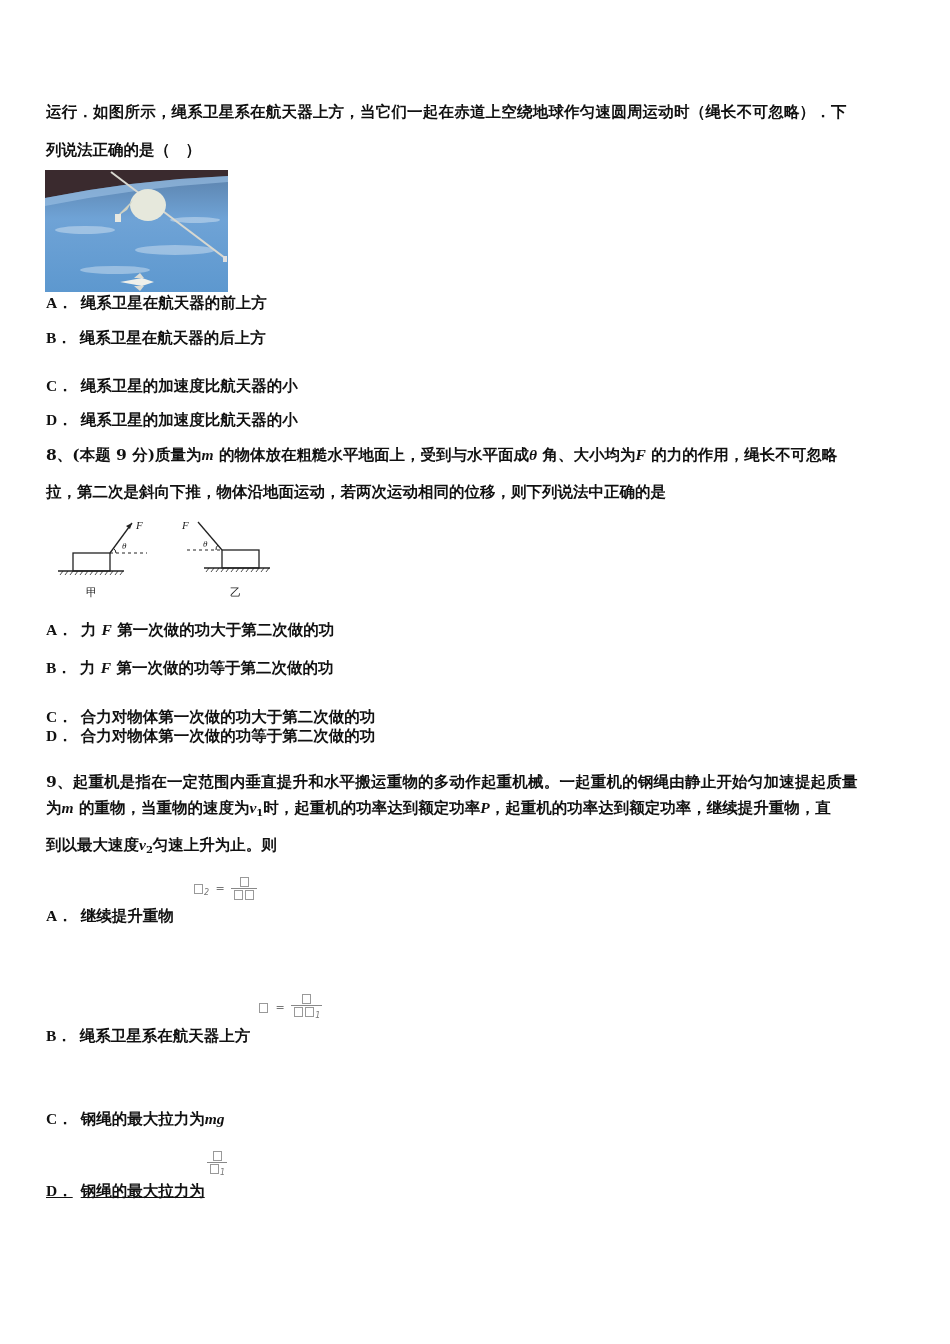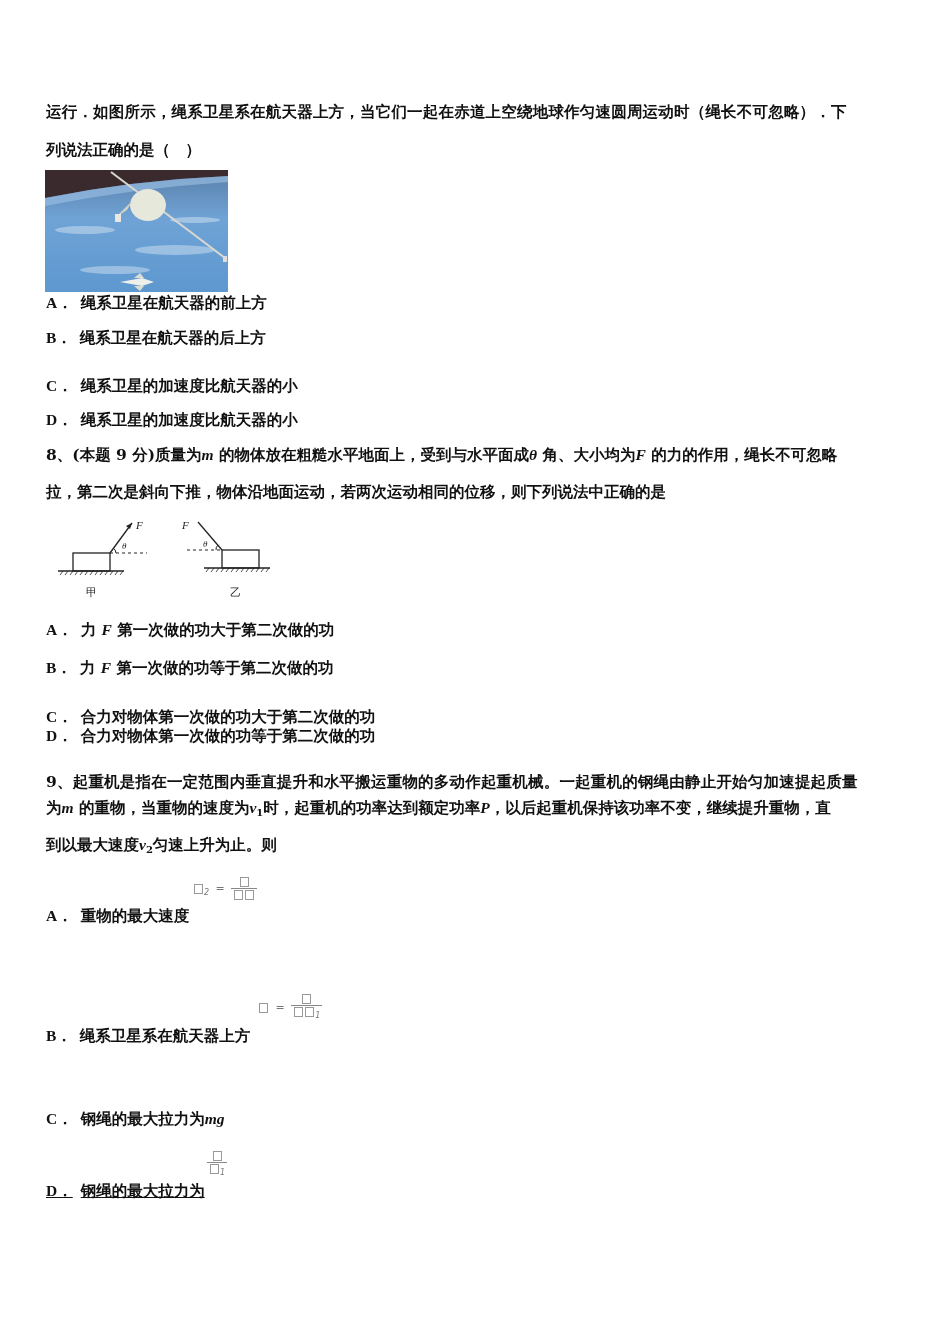--- a/index.html
+++ b/index.html
@@ -153,33 +153,33 @@
   <span class="opt-label">C．</span><span>合力对物体第一次做的功大于第二次做的功</span>
 </div>
 <div class="line" style="top:726px;">
   <span class="opt-label">D．</span><span>合力对物体第一次做的功等于第二次做的功</span>
 </div>
 
 <div class="line wide" style="top:744px;margin-top:28px;">
   <span>9、</span><span>起重机是指在一定范围内垂直提升和水平搬运重物的多动作起重机械。一起重机的钢绳由静止开始匀加速提起质量</span>
 </div>
 <div class="line" style="top:798px;">
-  <span>为</span><span class="it">m</span><span> 的重物，当重物的速度为</span><span class="it">v</span><span class="sub">1</span><span>时，起重机的功率达到额定功率</span><span class="it">P</span><span>，以后起重机保持该功率不变，继续提升重物，直</span>
+  <span>为</span><span class="it">m</span><span> 的重物，当重物的速度为</span><span class="it">v</span><span class="sub">1</span><span>时，起重机的功率达到额定功率</span><span class="it">P</span><span>，起重机的功率达到额定功率，继续提升重物，直</span>
 </div>
 <div class="line" style="top:835px;">
   <span>到以最大速度</span><span class="it">v</span><span class="sub">2</span><span>匀速上升为止。则</span>
 </div>
 
 <div class="formula" style="left:193px; top:876px;">
   <span class="box"></span><span class="fsub">2</span>
   <span style="margin:0 3px;">=</span>
   <span class="frac"><span class="num"><span class="box"></span></span><span class="den"><span class="box"></span><span class="box"></span></span></span>
 </div>
 <div class="line" style="top:906px;">
-  <span class="opt-label">A．</span><span>重物的最大速度</span>
+  <span class="opt-label">A．</span><span>继续提升重物</span>
 </div>
 
 <div class="formula" style="left:258px; top:993px;">
   <span class="box"></span>
   <span style="margin:0 3px;">=</span>
   <span class="frac"><span class="num"><span class="box"></span></span><span class="den"><span class="box"></span><span class="box"></span><span class="fsub">1</span></span></span>
 </div>
 <div class="line" style="top:1026px;">
   <span class="opt-label">B．</span><span>绳系卫星系在航天器上方</span>
 </div>

